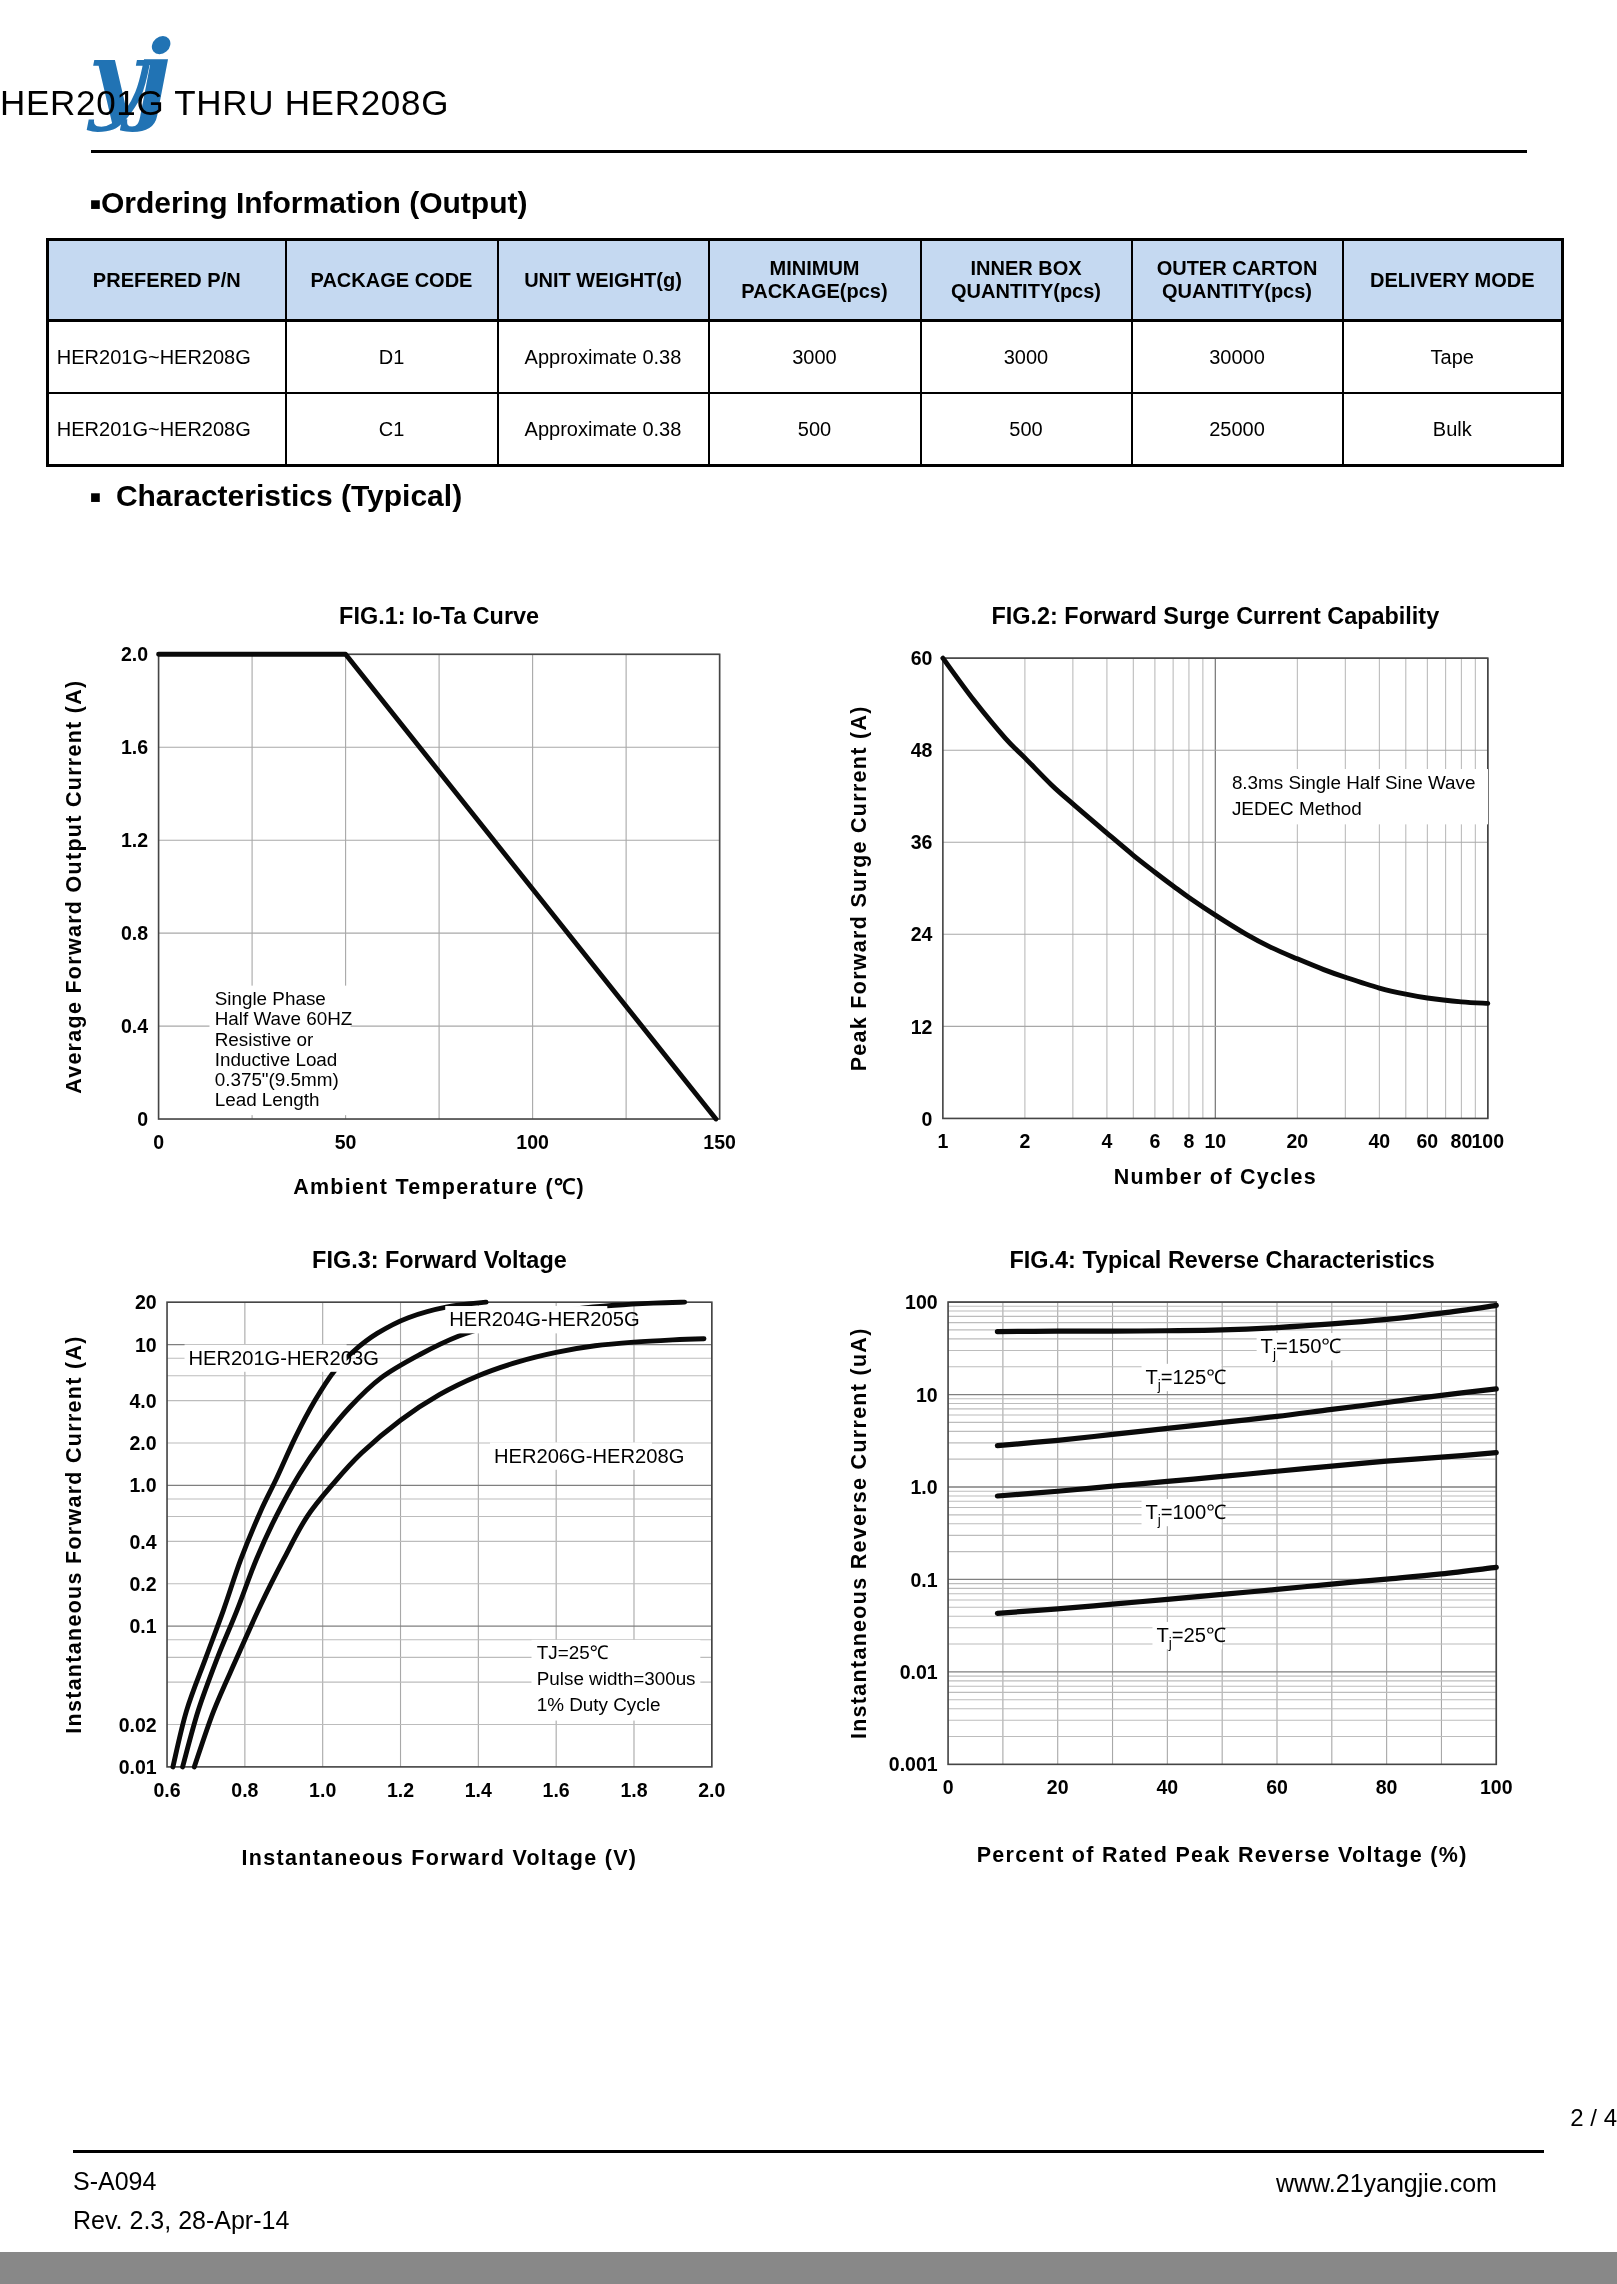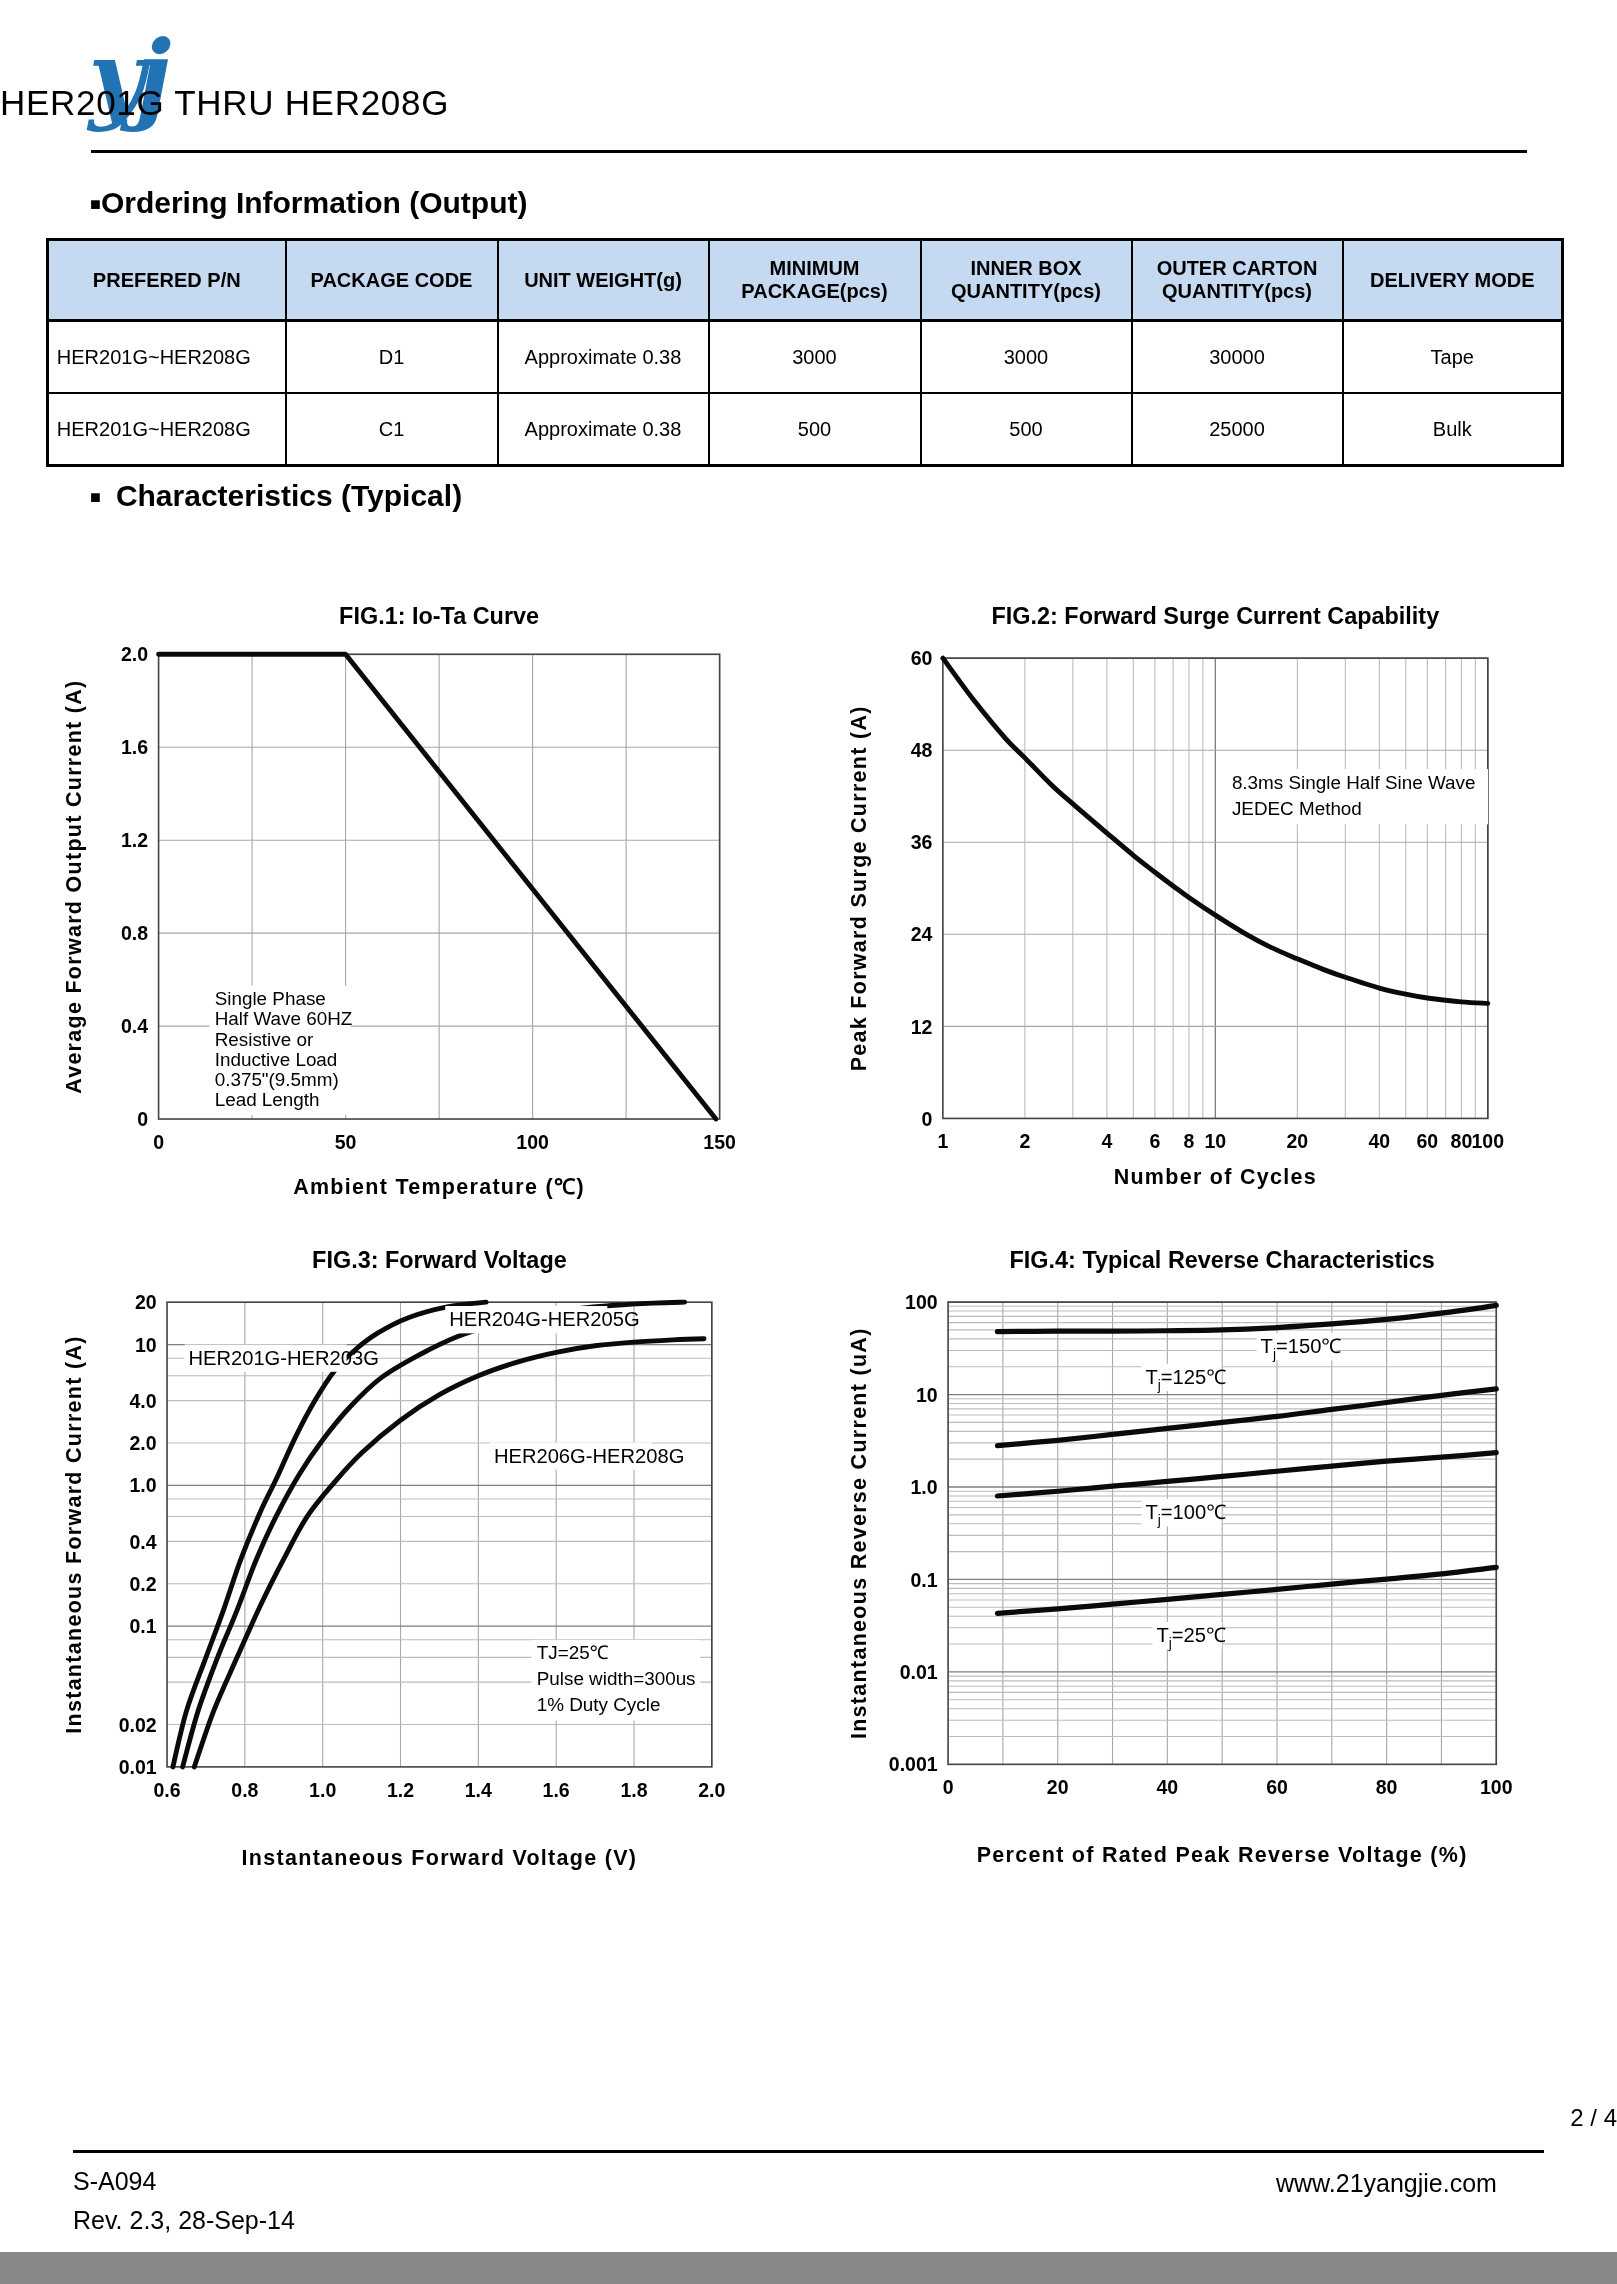--- a/index.html
+++ b/index.html
@@ -359,17 +359,17 @@
           <text x="587" y="60" class="c-title" text-anchor="middle">FIG.4: Typical Reverse Characteristics</text>
           <text x="587" y="972" class="c-axis" text-anchor="middle">Percent of Rated Peak Reverse Voltage (%)</text>
           <text x="40" y="467" class="c-axis" text-anchor="middle" transform="rotate(-90 40 467)">Instantaneous Reverse Current (uA)</text>
         </svg>
       </div>
     </div>
 
   <div class="abs page-num">2 / 4</div>
   <div class="abs footer-rule"></div>
   <div class="abs f-doc">S-A094</div>
-  <div class="abs f-rev">Rev. 2.3, 28-Sep-14</div>
+  <div class="abs f-rev">Rev. 2.3, 28-Apr-14</div>
   <div class="abs f-site">www.21yangjie.com</div>
 
 </div>
 
 
 </body></html>

